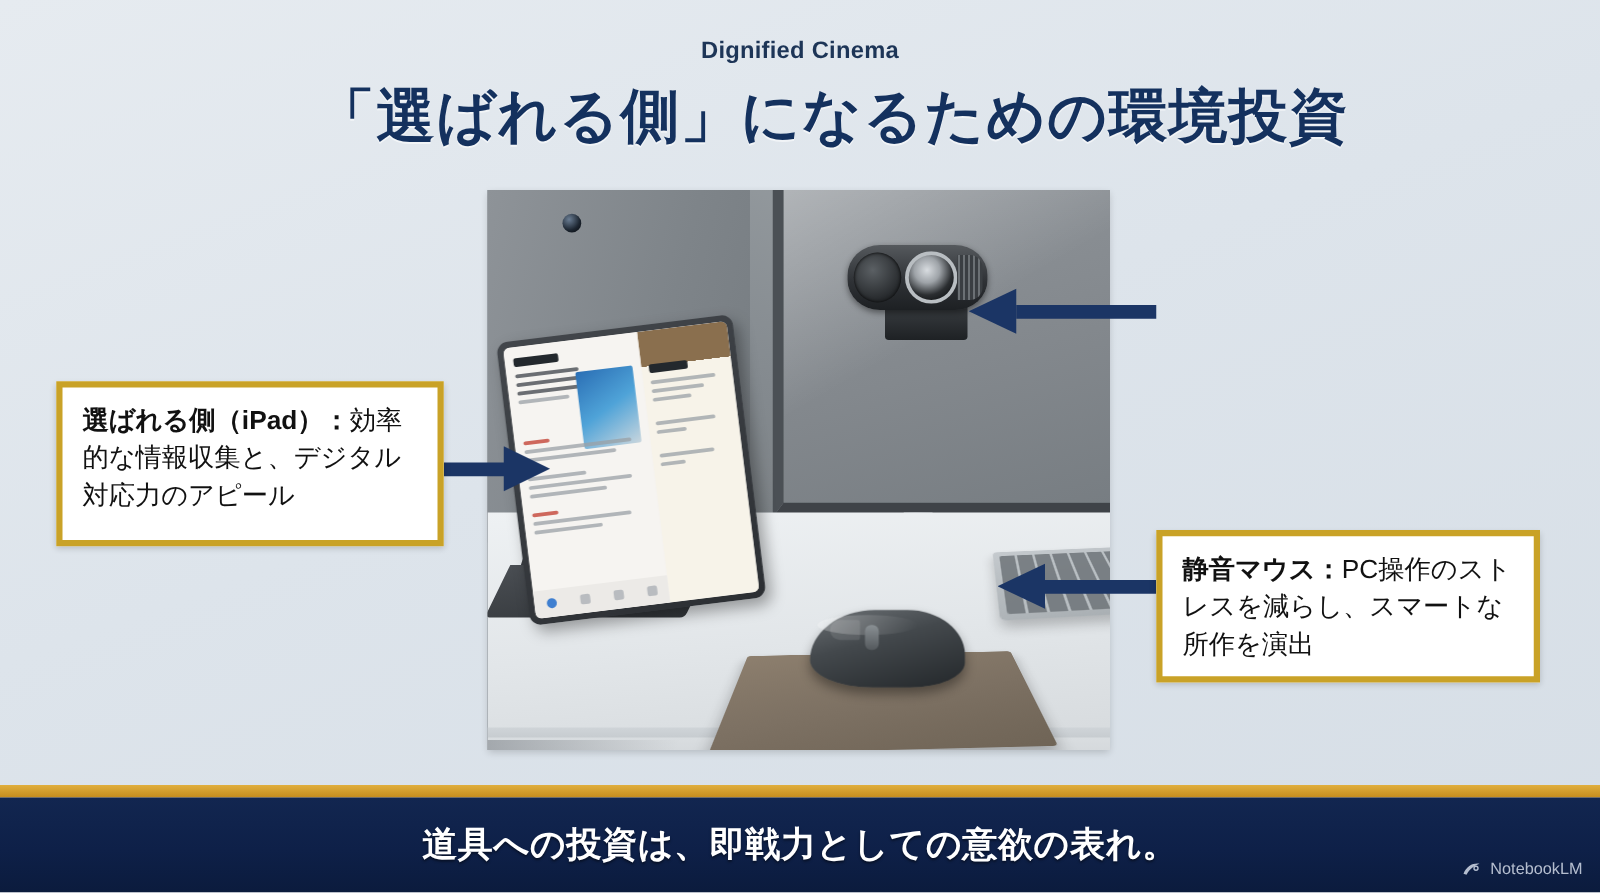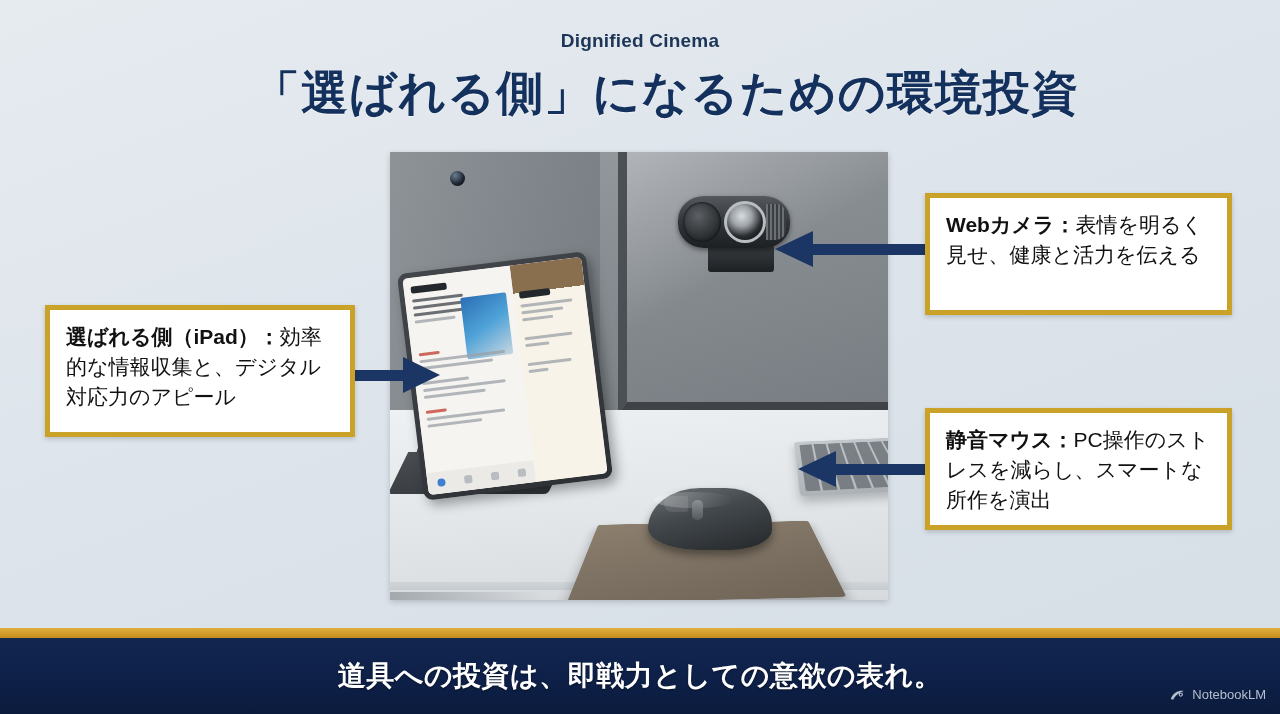--- a/index.html
+++ b/index.html
@@ -163,21 +163,21 @@
     border: 5px solid #c9a227;
     box-shadow: 0 2px 5px rgba(0,0,0,.18);
     padding: 12px 16px;
     color: #111;
     font-size: 21px;
     line-height: 1.42;
   }
   .callout b { font-weight: bold; }
   #callout-tablet { left: 45px; top: 305px; width: 310px; height: 132px; }
   #callout-webcam { left: 925px; top: 193px; width: 307px; height: 122px; }
-  #callout-mouse  { left: 925px; top: 408px; width: 307px; height: 122px; }
+  #callout-mouse  { left: 925px; top: 424px; width: 307px; height: 122px; }
 
   
   .arrow { position: absolute; height: 0; }
   .arrow .shaft { position:absolute; height: 11px; background: #1b3565; top: 0; }
   .arrow .head { position:absolute; width:0; height:0; top:-13px; }
   
   #arrow-tablet { left: 355px; top: 370px; width: 85px; }
   #arrow-tablet .shaft { left: 0; width: 58px; }
   #arrow-tablet .head { left: 48px;
     border-top: 18px solid transparent; border-bottom: 18px solid transparent;
@@ -315,23 +315,20 @@
     <div class="head"></div>
   </div>
   <div class="arrow" id="arrow-mouse">
     <div class="shaft"></div>
     <div class="head"></div>
   </div>
 
   <div class="callout" id="callout-tablet">
     <b>選ばれる側（iPad）：</b><span>効率的な情報収集と、デジタル対応力のアピール</span>
   </div>
-  <div class="callout" id="callout-webcam">
-    <b>Webカメラ：</b><span>表情を明るく見せ、健康と活力を伝える</span>
-  </div>
   <div class="callout" id="callout-mouse">
     <b>静音マウス：</b><span>PC操作のストレスを減らし、スマートな所作を演出</span>
   </div>
 
   <div class="gold-bar"></div>
   <div class="footer">
     <div class="footer-text">道具への投資は、即戦力としての意欲の表れ。</div>
     <div class="watermark">
       <svg class="wm-icon" viewBox="0 0 20 16">
         <path d="M1 13 C4 5, 11 2, 17 3 C12 5, 7 8, 4 14 Z" fill="#c7cfde"></path>

